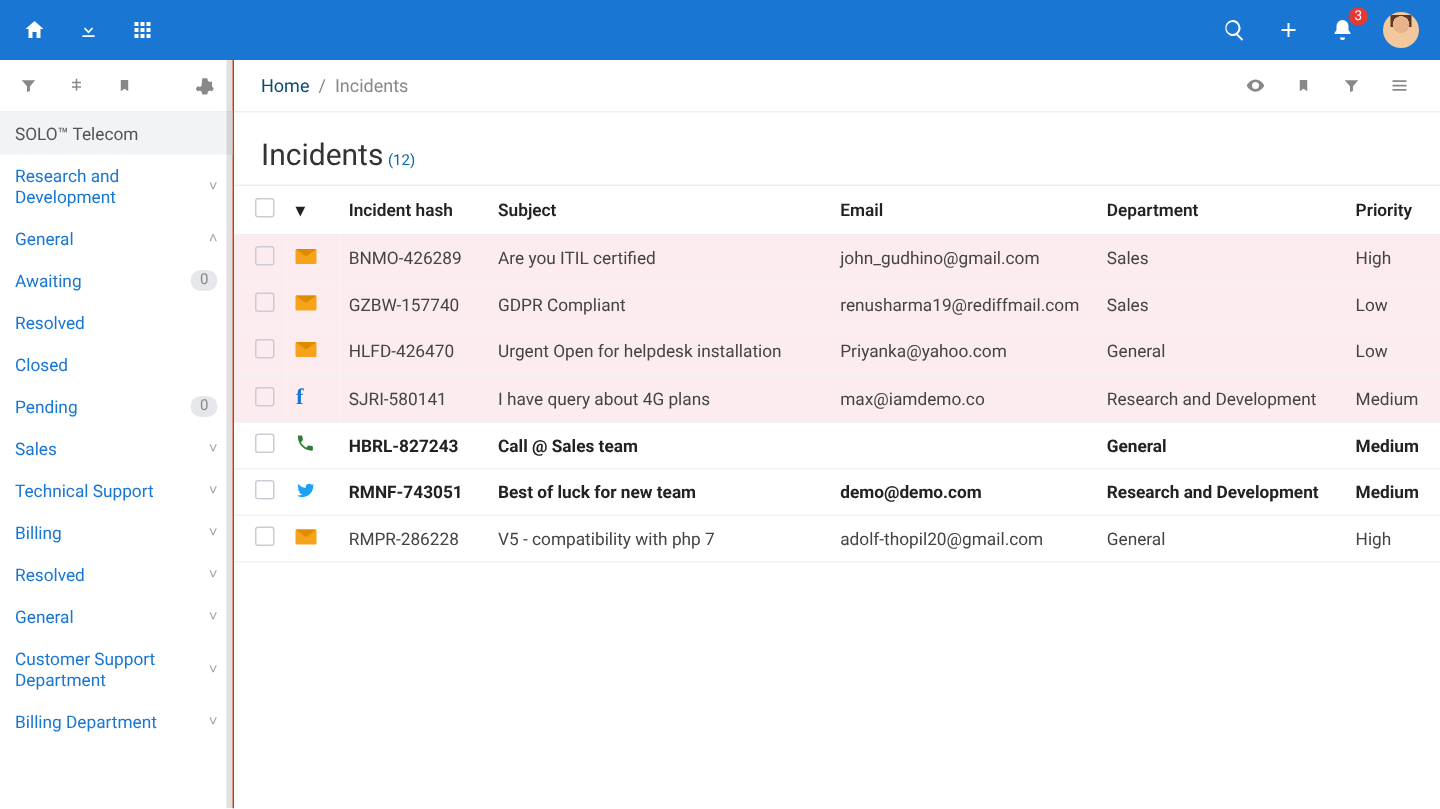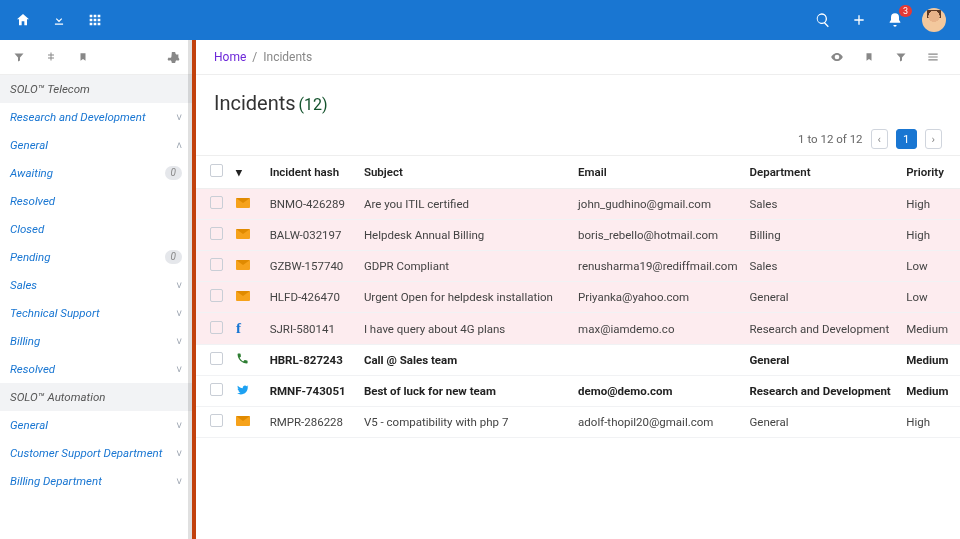--- a/index.html
+++ b/index.html
@@ -6,35 +6,35 @@
 html, body { width: 960px; height: 539px; font-family: -apple-system, "Segoe UI", Roboto, Arial, sans-serif; font-size: 12px; color: #333; background: #fff; overflow: hidden; }
 .topbar { background: #1976D2; height: 40px; display: flex; align-items: center; padding: 0 14px; color: #fff; }
 .topbar .left { display: flex; gap: 18px; align-items: center; }
 .topbar .right { margin-left: auto; display: flex; gap: 18px; align-items: center; }
 .topbar svg { fill: #fff; }
 .icon-btn { cursor: pointer; display: inline-flex; align-items: center; justify-content: center; width: 18px; height: 18px; position: relative; }
 .badge { position: absolute; top: -6px; right: -8px; background: #e53935; color: #fff; border-radius: 8px; font-size: 9px; padding: 0 4px; line-height: 12px; }
 .avatar { width: 24px; height: 24px; border-radius: 50%; background: #f3c89d; display: inline-block; overflow: hidden; position: relative; }
 .avatar::after { content: ""; position: absolute; inset: 0; background: radial-gradient(circle at 50% 35%, #e8b38a 28%, transparent 29%), linear-gradient(#5b3825, #5b3825) 50% 10%/14px 8px no-repeat; border-radius: 50%; }
 .shell { display: flex; height: 499px; }
-.sidebar { width: 196px; border-right: 4px solid #c2410c; overflow-y: auto; background: #fff; position: relative; font-style: italic; }
+.sidebar { width: 156px; border-right: 1px solid #c2410c; overflow-y: auto; background: #fff; position: relative; }
 .sidebar::after { content:""; position:absolute; right:0; top:0; bottom:0; width:4px; background: rgba(0,0,0,.12); }
 .sb-tools { display: flex; align-items: center; gap: 14px; padding: 8px 10px; color: #888; border-bottom: 1px solid #eee; }
 .sb-tools .gear { margin-left: auto; }
 .sb-header { background: #f2f3f5; color: #555; padding: 7px 10px; font-size: 11.5px; }
 .sb-item { display: flex; align-items: center; padding: 7px 10px; color: #1976D2; cursor: pointer; font-size: 11.5px; }
 .sb-item .count { margin-left: auto; background: #e5e7eb; color: #888; border-radius: 10px; font-size: 10px; padding: 0 6px; line-height: 14px; }
 .sb-item .chev { margin-left: auto; color: #9aa3af; font-size: 10px; }
 .main { flex: 1; display: flex; flex-direction: column; overflow: hidden; }
 .crumbbar { display: flex; align-items: center; padding: 8px 18px; border-bottom: 1px solid #eee; color: #888; gap: 6px; }
-.crumbbar a { color: #6d28d9; }
+.crumbbar a { color: #0c4a6e; }
 .crumbbar .tools { margin-left: auto; display: flex; gap: 14px; color: #888; }
 .titlebar { padding: 16px 18px 8px; }
 .titlebar h1 { font-size: 20px; font-weight: 400; color: #333; display: inline; }
-.titlebar .count { color: #14532d; font-size: 16px; }
+.titlebar .count { color: #0369a1; font-size: 10px; }
 .pager { display: flex; align-items: center; justify-content: flex-end; gap: 8px; padding: 6px 18px; color: #666; font-size: 11.5px; }
 .pager .pg { border: 1px solid #d0d5dd; border-radius: 3px; padding: 2px 6px; color: #888; cursor: pointer; }
 .pager .pg.active { background: #1976D2; color: #fff; border-color: #1976D2; }
 .table { width: 100%; border-collapse: collapse; }
 .table th { text-align: left; font-weight: 600; font-size: 11.5px; color: #222; padding: 8px 6px; border-top: 1px solid #eee; border-bottom: 1px solid #eee; background: #fff; }
 .table td { padding: 7px 6px; font-size: 11.5px; color: #444; border-bottom: 1px solid #f1f2f4; vertical-align: middle; }
 .table tr.pinkrow td { background: #fdecef; }
 .table tr.bold td { font-weight: 700; color: #222; }
 .chk { width: 13px; height: 13px; border: 1px solid #c9ced6; border-radius: 2px; display: inline-block; }
 .mail-ico { width: 14px; height: 10px; background: #f6a21b; border-radius: 1px; display: inline-block; position: relative; }
@@ -151,21 +151,20 @@
           <span class="chev">˅</span>
         </div>
         <div class="sb-item">
           <span>Billing</span>
           <span class="chev">˅</span>
         </div>
         <div class="sb-item">
           <span>Resolved</span>
           <span class="chev">˅</span>
         </div>
-        <div class="sb-header">SOLO™ Automation</div>
         <div class="sb-item">
           <span>General</span>
           <span class="chev">˅</span>
         </div>
         <div class="sb-item">
           <span>Customer Support Department</span>
           <span class="chev">˅</span>
         </div>
         <div class="sb-item">
           <span>Billing Department</span>
@@ -202,26 +201,20 @@
             </svg>
           </span>
       </div>
     </div>
 
     <div class="titlebar">
       <h1>Incidents</h1>
       <span class="count">(12)</span>
     </div>
 
-    <div class="pager">
-      <span>1 to 12 of 12</span>
-      <span class="pg">‹</span>
-      <span class="pg active">1</span>
-      <span class="pg">›</span>
-    </div>
 
     <table class="table">
       <thead>
         <tr>
           <th class="th-chk"><span class="chk"></span></th>
           <th class="th-ico">▾</th>
           <th class="col-hash">Incident hash</th>
           <th class="col-subj">Subject</th>
           <th class="col-email">Email</th>
           <th class="col-dept">Department</th>
@@ -234,29 +227,20 @@
             <td><span class="mail-ico"></span></td>
             <td>BNMO-426289</td>
             <td>Are you ITIL certified</td>
             <td>john_gudhino@gmail.com</td>
             <td>Sales</td>
             <td class="p-high">High</td>
           </tr>
           <tr class="pinkrow">
             <td style="padding-left:14px"><span class="chk"></span></td>
             <td><span class="mail-ico"></span></td>
-            <td>BALW-032197</td>
-            <td>Helpdesk Annual Billing</td>
-            <td>boris_rebello@hotmail.com</td>
-            <td>Billing</td>
-            <td class="p-high">High</td>
-          </tr>
-          <tr class="pinkrow">
-            <td style="padding-left:14px"><span class="chk"></span></td>
-            <td><span class="mail-ico"></span></td>
             <td>GZBW-157740</td>
             <td>GDPR Compliant</td>
             <td>renusharma19@rediffmail.com</td>
             <td>Sales</td>
             <td class="p-low">Low</td>
           </tr>
           <tr class="pinkrow">
             <td style="padding-left:14px"><span class="chk"></span></td>
             <td><span class="mail-ico"></span></td>
             <td>HLFD-426470</td>

